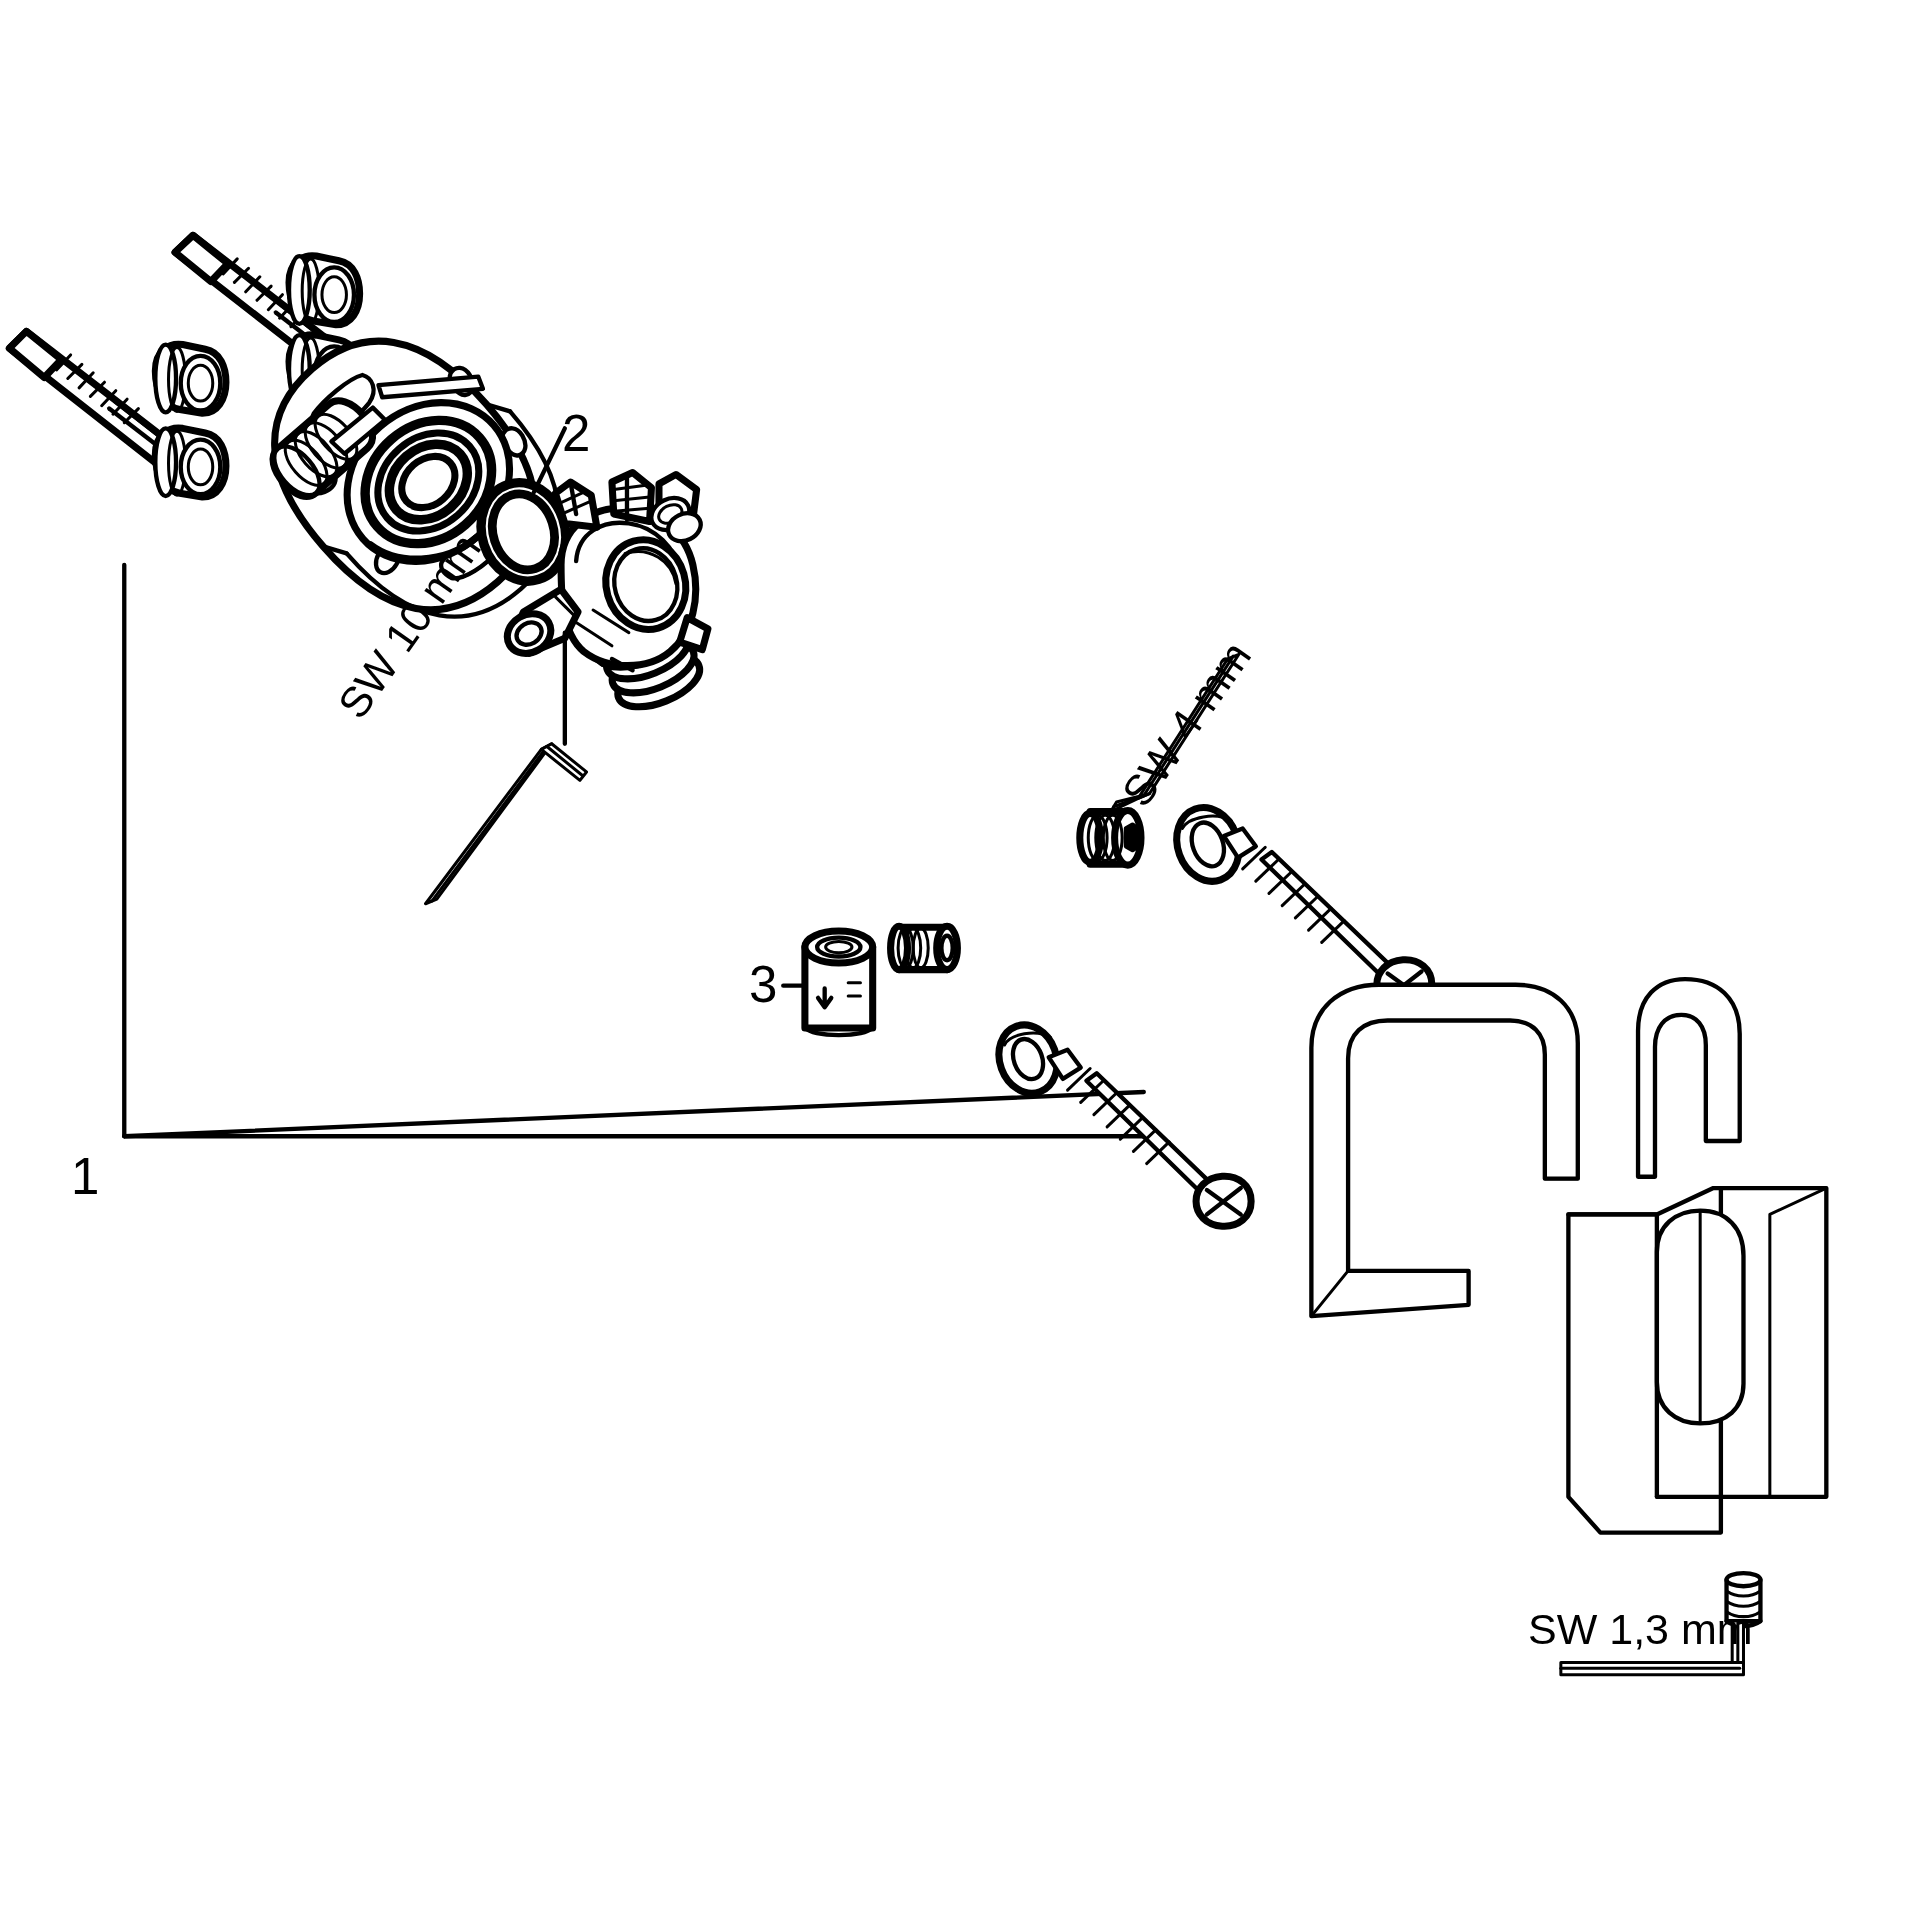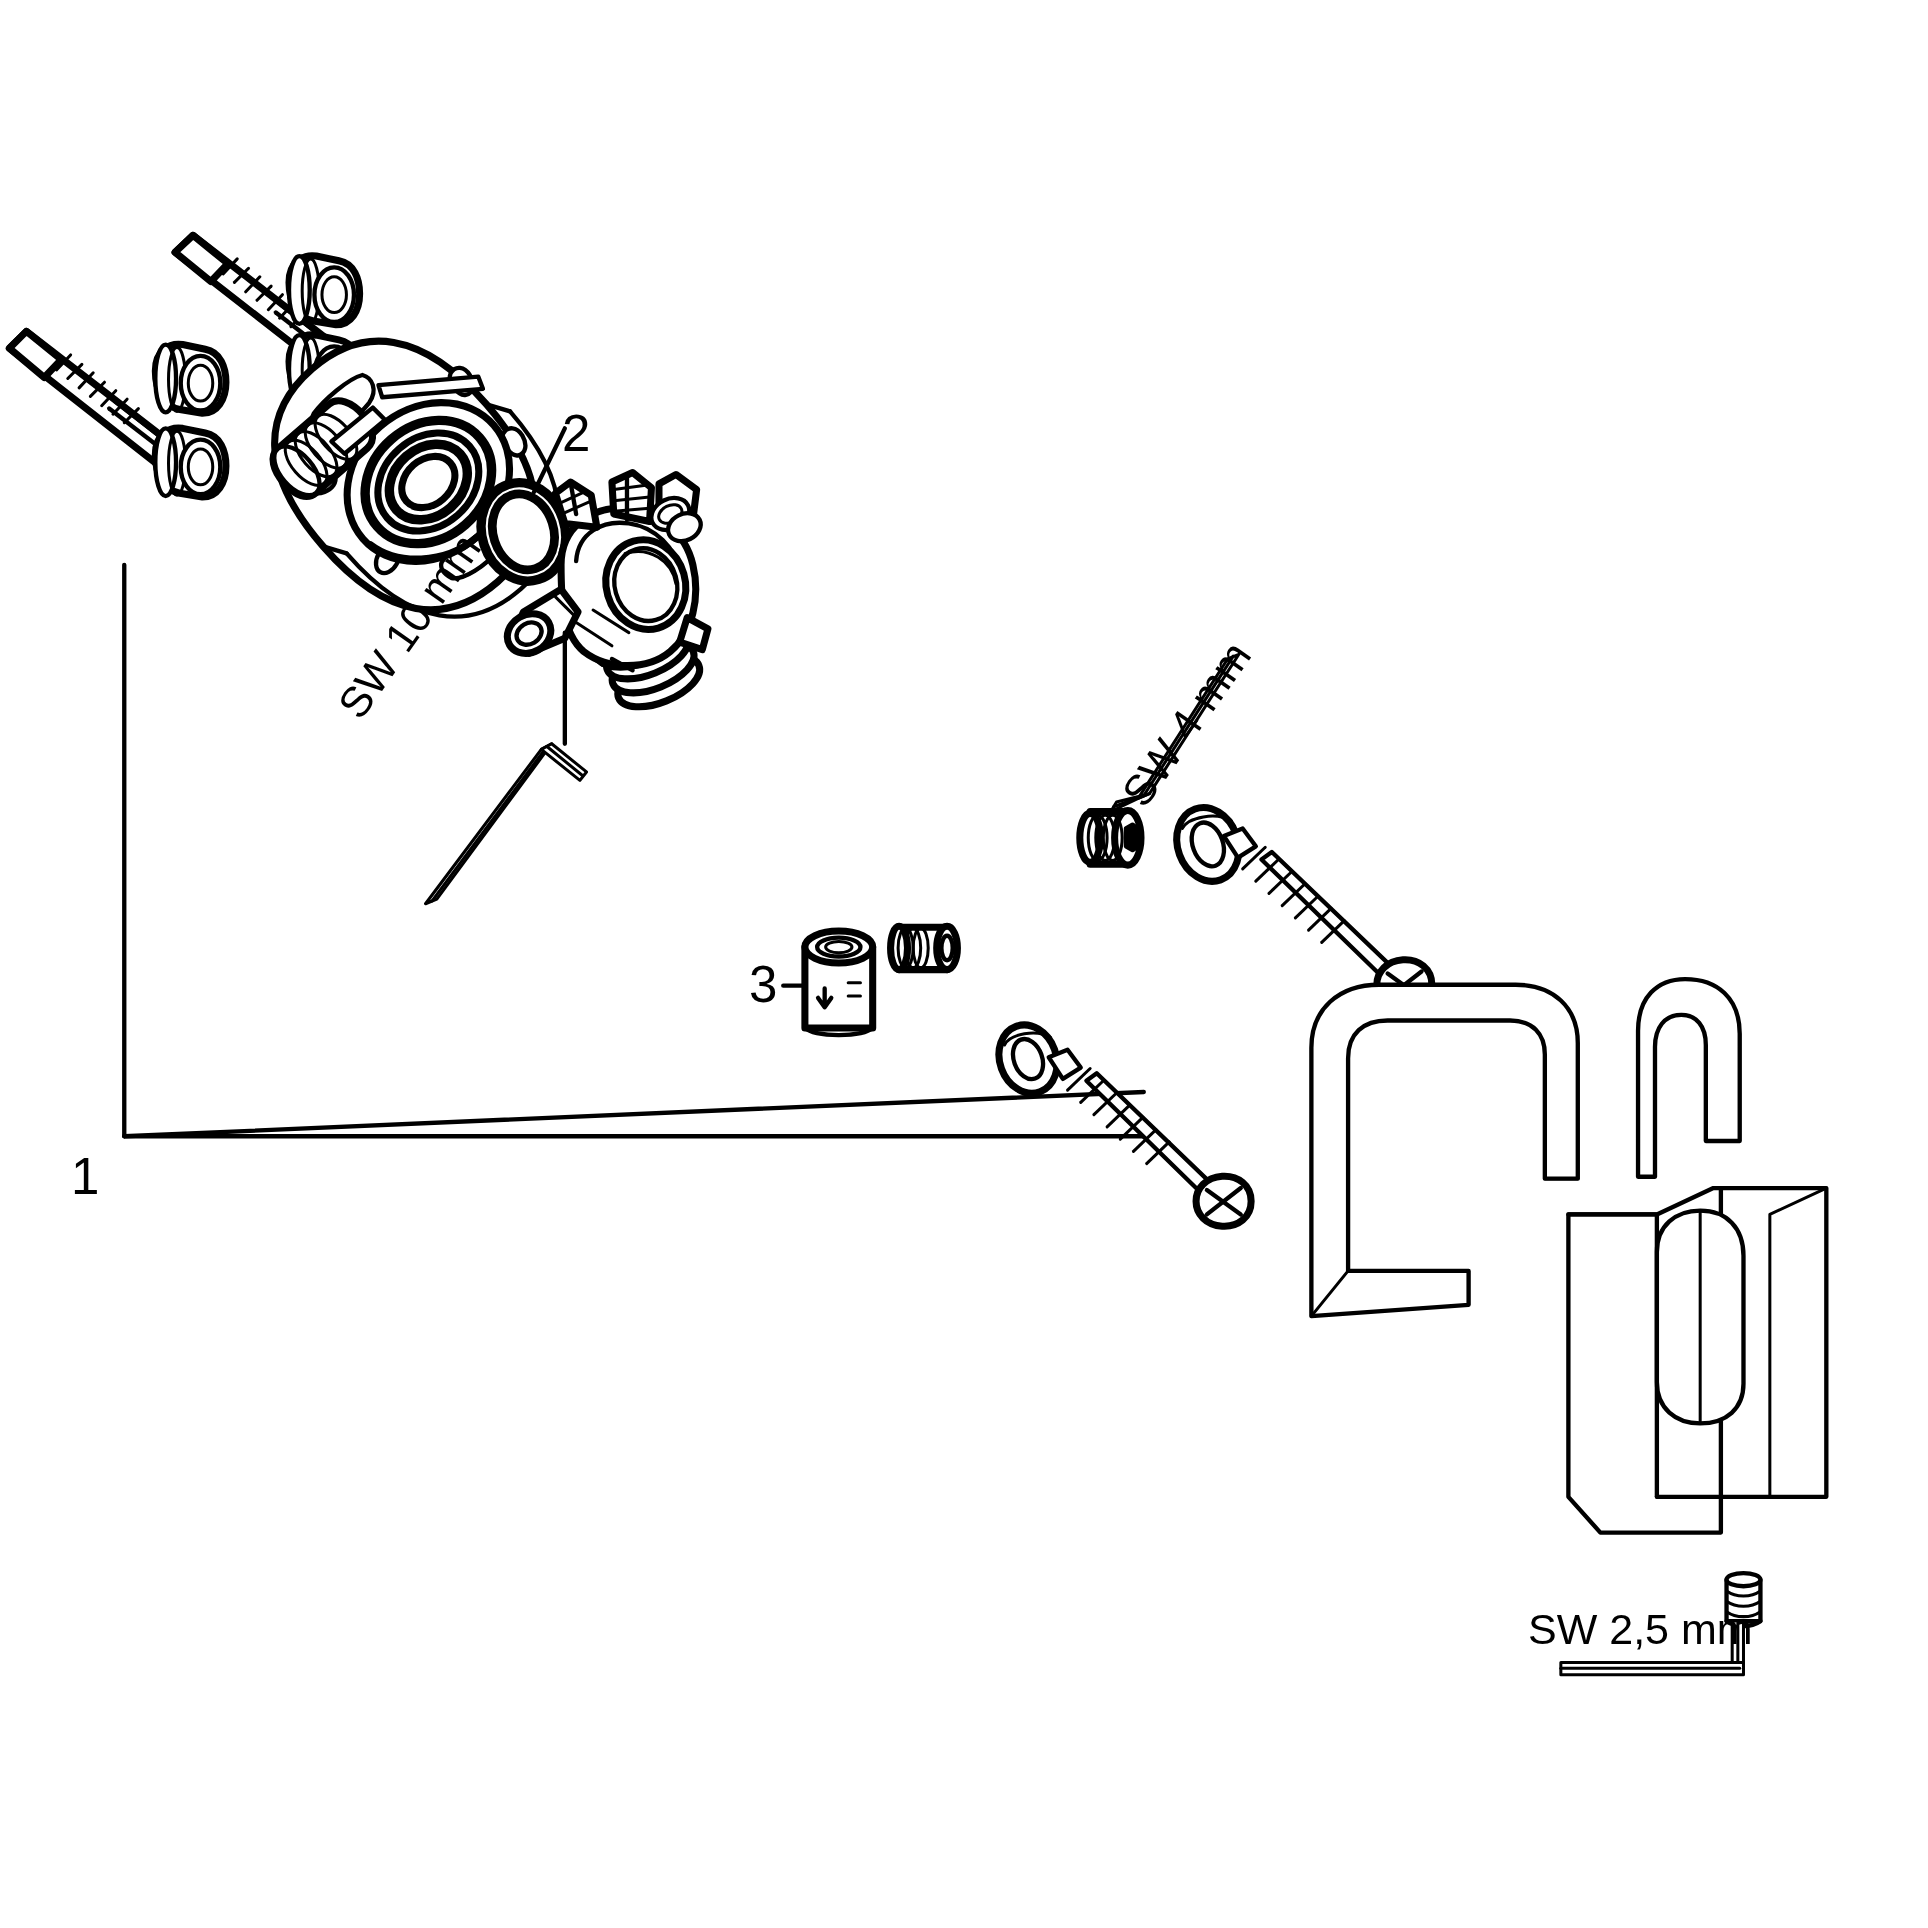--- a/index.html
+++ b/index.html
@@ -445,16 +445,16 @@
   <div class="txt callout-num" style="left:71px; top:1151px;">1</div>
 
   <div class="txt callout-num" style="left:562px; top:408px;">2</div>
 
   <div class="txt callout-num" style="left:749px; top:959px;">3</div>
 
   <div class="txt sw-label" style="left:331px; top:701px; transform: rotate(-55deg);">SW 10 mm</div>
 
   <div class="txt sw-label" style="left:1115px; top:789px; transform: rotate(-55deg);">SW 4 mm</div>
 
-  <div class="txt sw-label" style="left:1528px; top:1608px;">SW 2,5 mm</div>
+  <div class="txt sw-label" style="left:1528px; top:1608px;">SW 1,3 mm</div>
 
 </div>
 
 
 </body></html>

